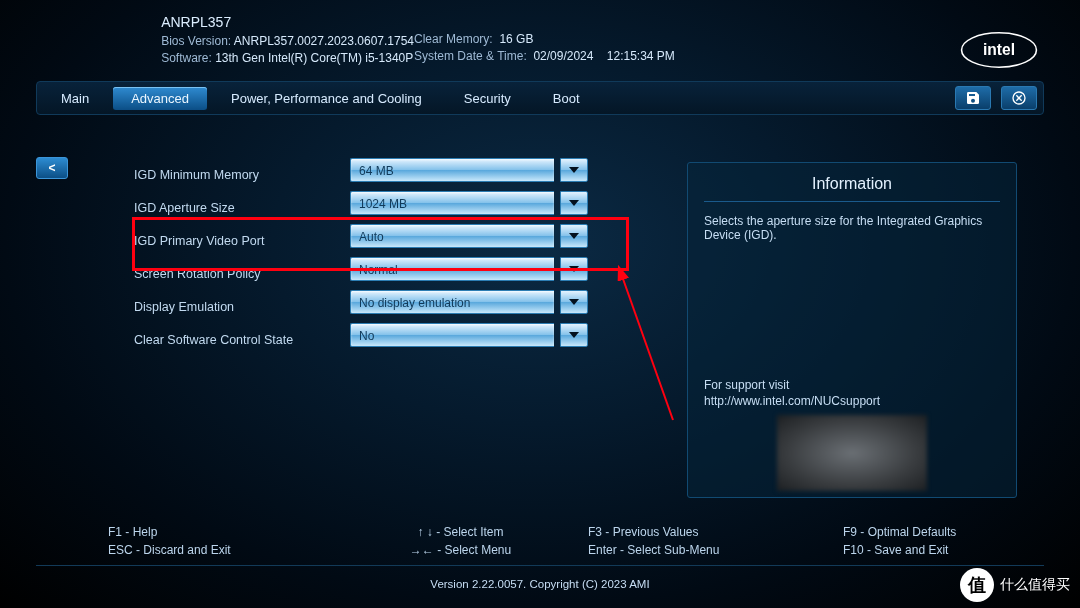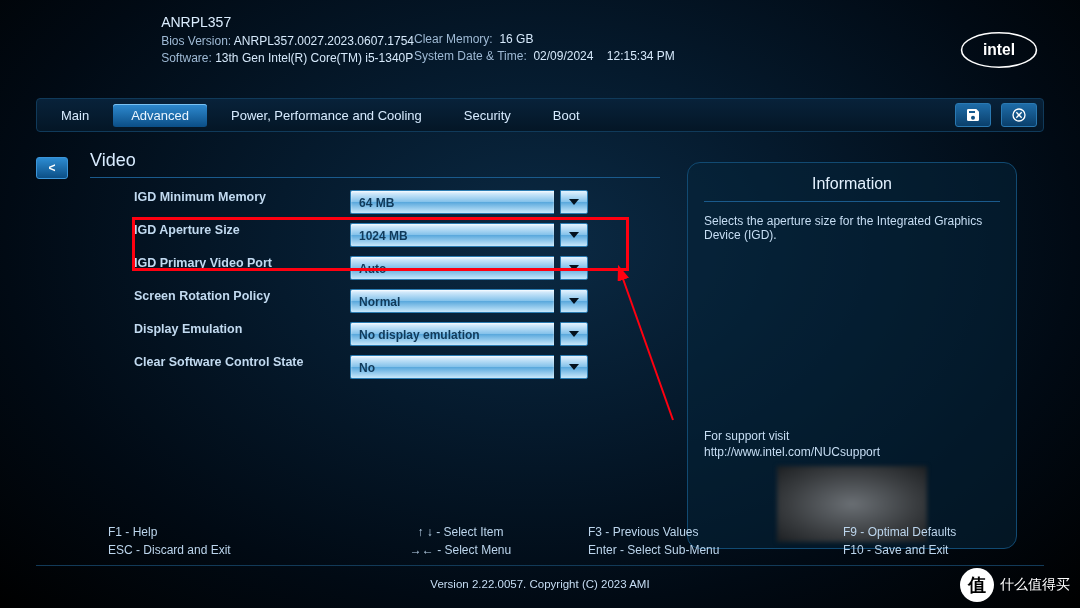--- a/index.html
+++ b/index.html
@@ -9,42 +9,42 @@
   
   .header { display: flex; justify-content: center; padding: 14px 44px 6px 80px; font-size: 12px; color: #b6cee6; }
   .hblock div { line-height: 17px; }
   .hlabel { color: #9fbad5; }
   .hval { color: #d6e9fb; }
   .title { color: #dceeff; font-size: 14px; margin-bottom: 2px; }
   .logo { position: absolute; top: 30px; right: 42px; }
   .logo svg { width: 78px; height: 40px; }
 
   
-  .tabbar { margin: 25px 36px 0 36px; height: 34px; display: flex; align-items: center; background: linear-gradient(#08223a, #041626); border: 1px solid #103a5a; border-radius: 4px; padding: 0 6px; gap: 6px; }
+  .tabbar { margin: 8px 36px 0 36px; height: 34px; display: flex; align-items: center; background: linear-gradient(#08223a, #041626); border: 1px solid #103a5a; border-radius: 4px; padding: 0 6px; gap: 6px; }
   .tab { padding: 4px 18px; font-size: 13px; color: #d7ebff; border-radius: 3px; }
   .tab.active { background: linear-gradient(#2f8bd1, #0b4e86); box-shadow: inset 0 1px 0 #7ac2f3; color: #eaf6ff; }
   .spacer { flex: 1; }
   .iconbtn { width: 36px; height: 24px; background: linear-gradient(#1e6ca8, #0a3f6b); border: 1px solid #2a79b2; border-radius: 3px; display: flex; align-items: center; justify-content: center; margin-left: 4px; }
   .iconbtn svg { width: 16px; height: 16px; fill: #fff; }
 
   
   .backbtn { position: absolute; left: 36px; top: 157px; width: 32px; height: 22px; background: linear-gradient(#2d8cd2, #0c4f86); border: 1px solid #3b95d9; border-radius: 3px; color: #fff; display: flex; align-items: center; justify-content: center; font-size: 12px; font-weight: bold; }
 
   
   .main { position: absolute; left: 90px; top: 150px; width: 570px; }
   .main h2 { font-size: 18px; font-weight: normal; color: #d9ecff; border-bottom: 1px solid #1a5a8c; padding-bottom: 6px; margin-bottom: 12px; }
-  .row { display: flex; align-items: flex-start; height: 32px; margin-bottom: 1px; font-weight: bold; }
+  .row { display: flex; align-items: flex-end; height: 32px; margin-bottom: 1px; }
   .label { width: 260px; padding-left: 44px; font-size: 12.5px; color: #c2daf0; }
   .dropdown { display: flex; align-items: center; width: 238px; }
   .ddfield { flex: 1; height: 24px; line-height: 24px; padding: 0 8px; font-size: 12px; color: #103a5a; background: linear-gradient(#e4f3ff, #86c3eb 48%, #5ba9dd 52%, #c8e8fb); border: 1px solid #2c7db3; border-right: none; border-radius: 2px 0 0 2px; box-shadow: inset 0 1px 2px rgba(255,255,255,.7); }
   .ddbtn { width: 28px; height: 24px; background: linear-gradient(#e4f3ff, #86c3eb 48%, #5ba9dd 52%, #c8e8fb); border: 1px solid #2c7db3; border-radius: 0 2px 2px 0; display: flex; align-items: center; justify-content: center; margin-left: 6px; }
   .ddbtn span { width: 0; height: 0; border-left: 5px solid transparent; border-right: 5px solid transparent; border-top: 6px solid #03111e; }
 
   
-  .infopanel { position: absolute; left: 687px; top: 162px; width: 330px; height: 387px; background: rgba(6,36,58,.55); border: 1px solid #114a72; border-radius: 13px; padding: 12px 16px; font-size: 12px; color: #c7def4; }
+  .infopanel { position: absolute; left: 687px; top: 162px; width: 330px; height: 336px; background: rgba(6,36,58,.55); border: 1px solid #114a72; border-radius: 3px; padding: 12px 16px; font-size: 12px; color: #c7def4; }
   .infopanel h3 { text-align: center; font-weight: normal; font-size: 16px; color: #e4f2ff; border-bottom: 1px solid #1a5a8c; padding-bottom: 8px; margin-bottom: 12px; }
   .support { position: absolute; bottom: 88px; left: 16px; font-size: 12px; color: #c7def4; line-height: 16px; }
   .supportimg { position: absolute; bottom: 6px; left: 50%; transform: translateX(-50%); width: 150px; height: 76px; background: radial-gradient(ellipse at 50% 50%, #6a6f74, #3a3d40 60%, #1c1f22); filter: blur(2px); }
 
   
   .footer { position: absolute; bottom: 18px; left: 0; right: 0; font-size: 12px; color: #bcd5ec; }
   .footerbar { display: flex; padding: 0 90px 6px 108px; }
   .fcol { display: flex; flex-direction: column; gap: 4px; }
   .fcol.c1 { width: 225px; }
   .fcol.c2 { width: 255px; text-align: center; }
@@ -101,21 +101,20 @@
         <svg viewBox="0 0 24 24">
           <circle cx="12" cy="12" r="9" fill="none" stroke="#fff" stroke-width="2"></circle>
           <path d="M8 8l8 8M16 8l-8 8" stroke="#fff" stroke-width="2"></path>
         </svg>
       </div>
   </div>
 
   <div class="backbtn">&lt;</div>
 
   <div class="main">
-    <h2>Video</h2>
 
     <div class="row">
       <div class="label">IGD Minimum Memory</div>
       <div class="dropdown">
         <div class="ddfield">64 MB</div>
         <div class="ddbtn">
             <span></span>
           </div>
       </div>
     </div>

